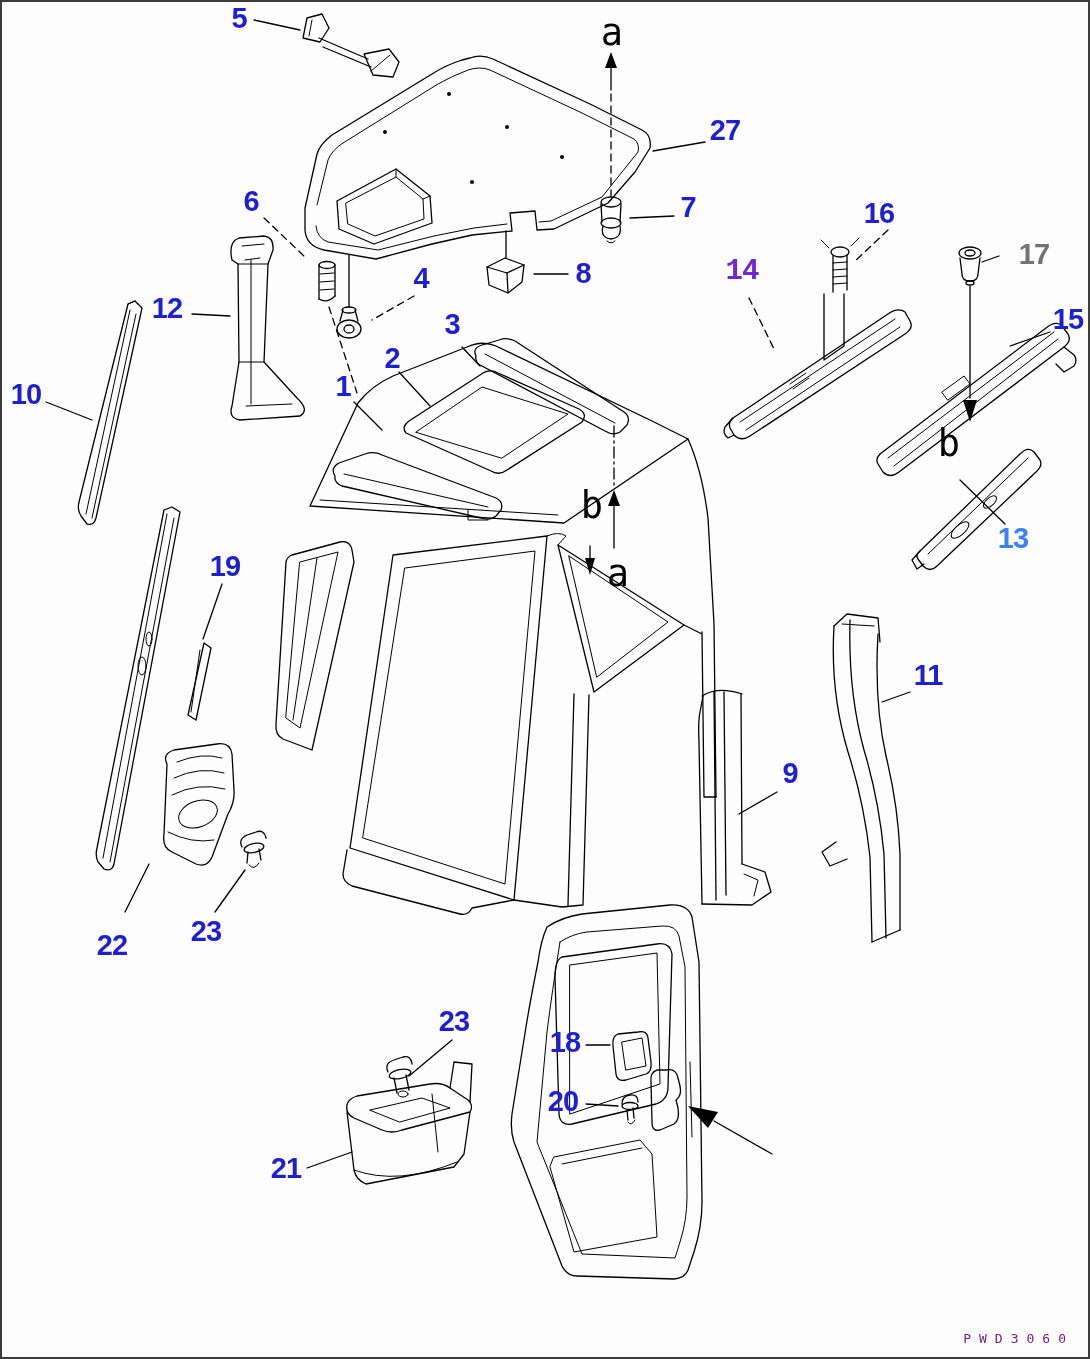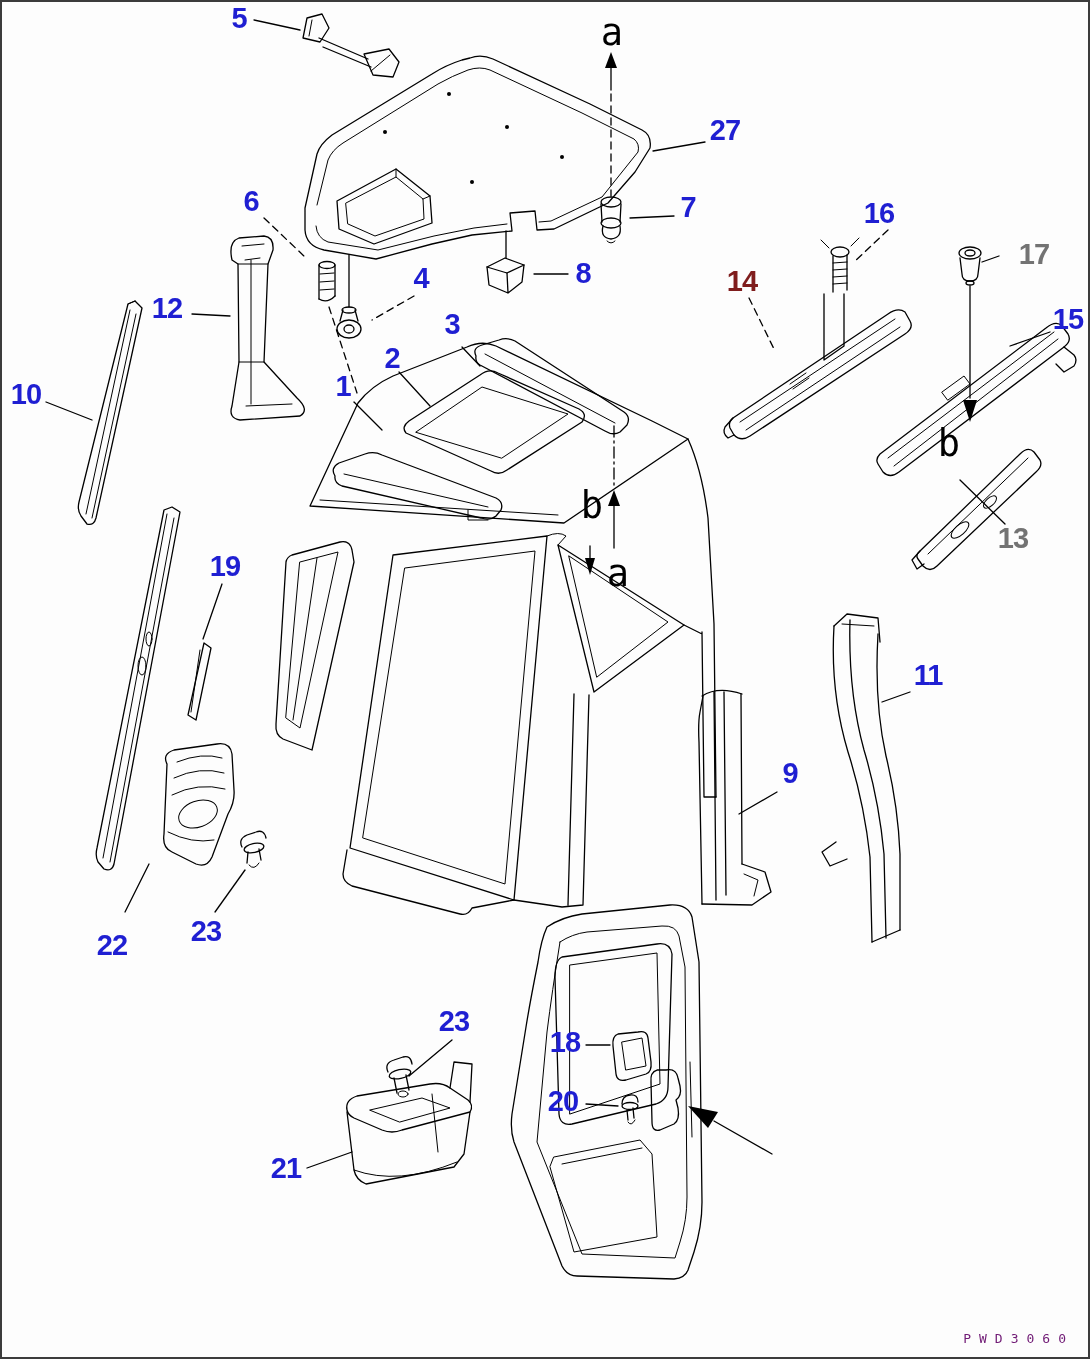--- a/index.html
+++ b/index.html
@@ -321,22 +321,22 @@
       <span class="callout" style="left: 450px; top: 322px; color: rgb(31, 31, 210);">3</span>
       <span class="callout" style="left: 419px; top: 276px; color: rgb(31, 31, 210);">4</span>
       <span class="callout" style="left: 237px; top: 16px; color: rgb(31, 31, 210);">5</span>
       <span class="callout" style="left: 249px; top: 199px; color: rgb(31, 31, 210);">6</span>
       <span class="callout" style="left: 686px; top: 205px; color: rgb(31, 31, 210);">7</span>
       <span class="callout" style="left: 581px; top: 271px; color: rgb(31, 31, 210);">8</span>
       <span class="callout" style="left: 788px; top: 771px; color: rgb(31, 31, 210);">9</span>
       <span class="callout" style="left: 24px; top: 392px; color: rgb(31, 31, 210);">10</span>
       <span class="callout" style="left: 926px; top: 673px; color: rgb(31, 31, 210);">11</span>
       <span class="callout" style="left: 165px; top: 306px; color: rgb(31, 31, 210);">12</span>
-      <span class="callout" style="left: 1011px; top: 536px; color: #737373;">13</span>
-      <span class="callout" style="left: 740px; top: 279px; color: #7f1d1d;">14</span>
+      <span class="callout" style="left: 1011px; top: 536px; color: #3b82f6;">13</span>
+      <span class="callout" style="left: 740px; top: 269px; color: #6d28d9; font-family: Liberation Mono, monospace;">14</span>
       <span class="callout" style="left: 1066px; top: 317px; color: rgb(31, 31, 210);">15</span>
       <span class="callout" style="left: 877px; top: 211px; color: rgb(31, 31, 210);">16</span>
       <span class="callout" style="left: 1032px; top: 252px; color: #737373; text-align: center;">17</span>
       <span class="callout" style="left: 563px; top: 1040px; color: rgb(31, 31, 210);">18</span>
       <span class="callout" style="left: 223px; top: 564px; color: rgb(31, 31, 210);">19</span>
       <span class="callout" style="left: 561px; top: 1099px; color: rgb(31, 31, 210);">20</span>
       <span class="callout" style="left: 284px; top: 1166px; color: rgb(31, 31, 210);">21</span>
       <span class="callout" style="left: 110px; top: 929px; color: rgb(31, 31, 210); margin-top: 14px;">22</span>
       <span class="callout" style="left: 204px; top: 929px; color: rgb(31, 31, 210);">23</span>
       <span class="callout" style="left: 452px; top: 1019px; color: rgb(31, 31, 210);">23</span>

